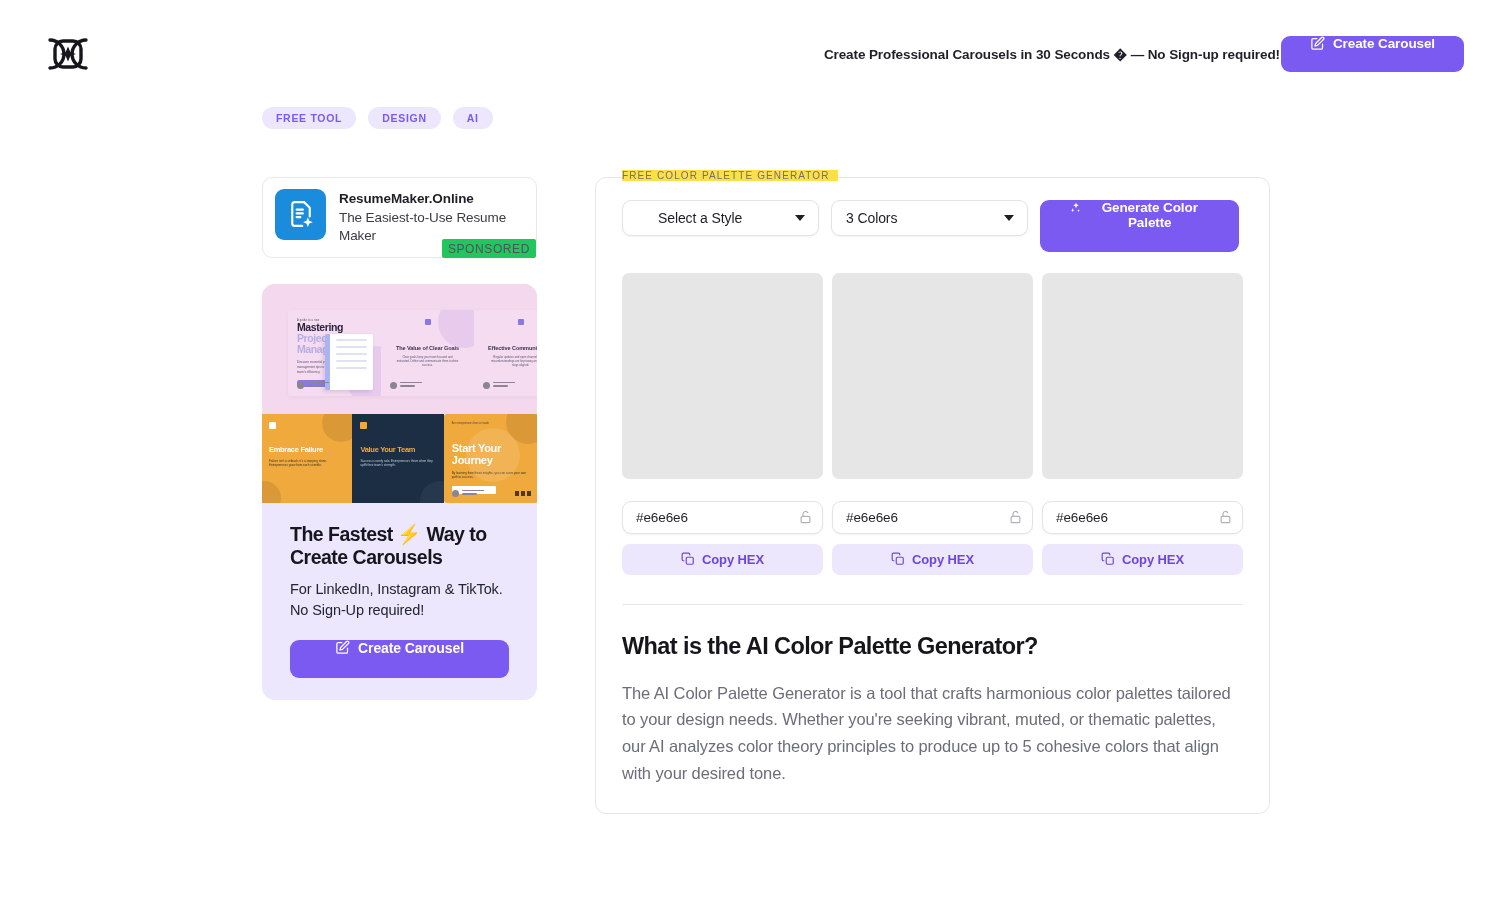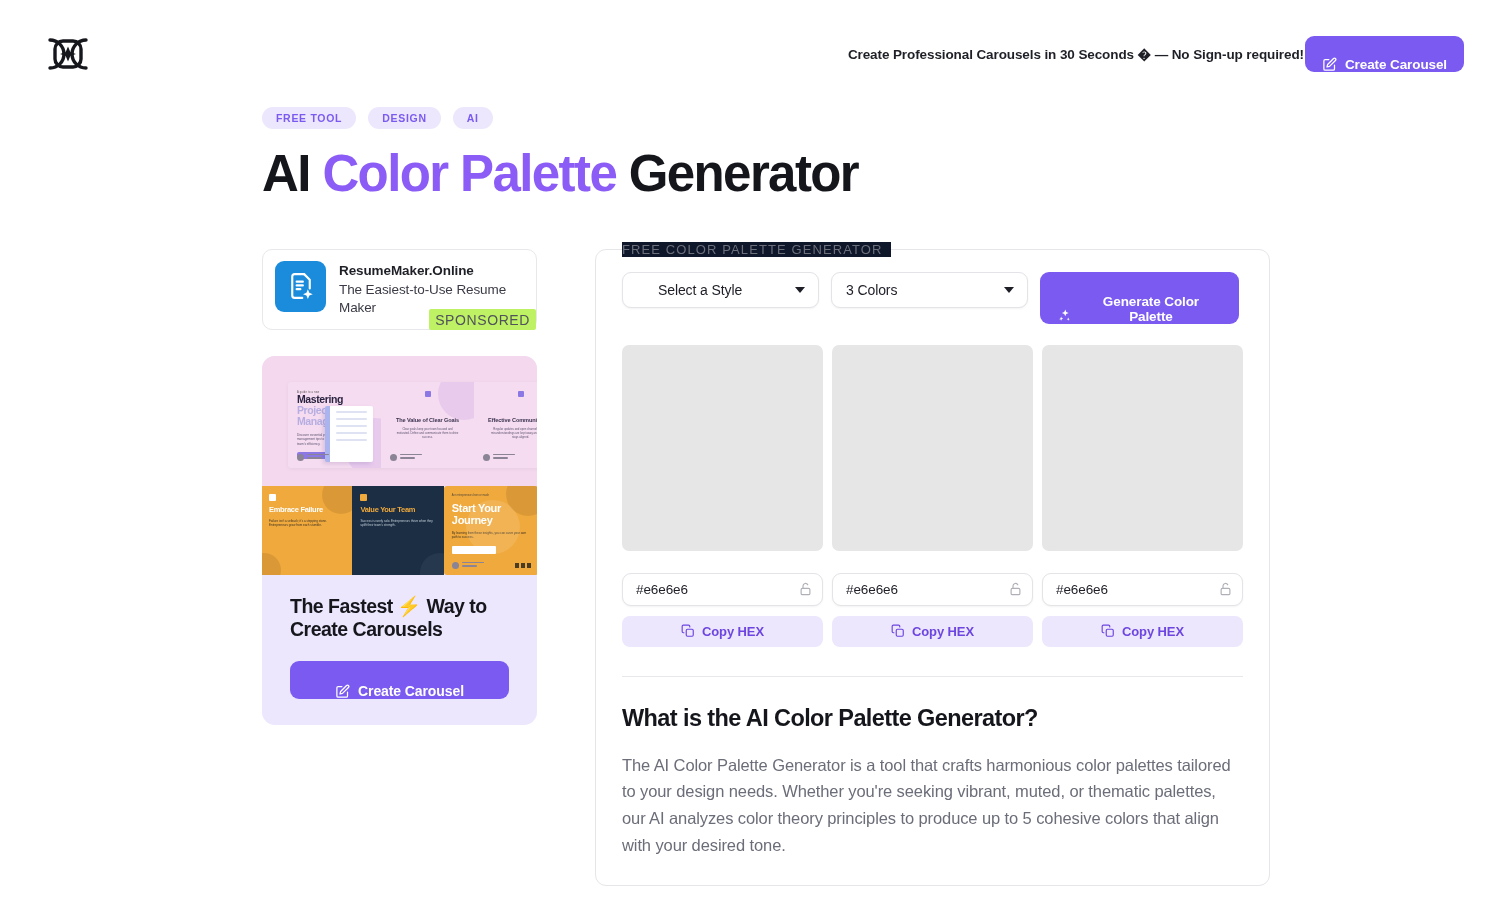--- a/index.html
+++ b/index.html
@@ -33,23 +33,23 @@
     color: #1f2027;
     letter-spacing: -0.1px;
     white-space: nowrap;
   }
   .btn-purple {
     background: #7a5af0;
     color: #ffffff;
     border: none;
     border-radius: 9px;
     height: 36px;
-    padding: 0 17px;
+    padding: 0 29px;
     display: inline-flex;
-    align-items: flex-end;
+    align-items: flex-start;
     gap: 8px;
     font-size: 13.5px;
     font-weight: 700;
     font-family: "Liberation Sans", sans-serif;
     cursor: pointer;
     letter-spacing: -0.1px;
   }
   .btn-purple svg { display: block; }
 
   
@@ -119,22 +119,22 @@
   .sponsor-title {
     font-size: 13.5px; font-weight: 700; color: #1f2027;
     line-height: 1.35; letter-spacing: -0.1px;
   }
   .sponsor-desc {
     font-size: 13.5px; color: #3a3b45; line-height: 1.33;
     letter-spacing: -0.1px; margin-top: 1px;
   }
   .sponsored-tag {
     position: absolute; right: 0; bottom: -1px;
-    background: #bef264; color: #50525c;
-    font-size: 14px; letter-spacing: 0.6px;
+    background: #22c55e; color: #50525c;
+    font-size: 12px; letter-spacing: 0.6px;
     padding: 3px 6px 2px;
     border-radius: 2px;
   }
 
   .promo-card {
     margin-top: 26px;
     background: #ece7fd;
     border-radius: 13px;
     padding: 0 0 22px;
     overflow: hidden;
@@ -183,21 +183,21 @@
     overflow: hidden;
     position: relative;
   }
   .pb { position: relative; overflow: hidden; padding: 8px; }
   .pb1 { flex: 0 0 33%; background: #f0a93c; }
   .pb2 { flex: 0 0 33%; background: #1b2e44; }
   .pb3 { flex: 1 1 auto; background: #f0a93c; border-radius: 3px; }
   .pb-circ { position: absolute; border-radius: 50%; background: rgba(0,0,0,.09); }
   .pb-badge { width: 7px; height: 7px; background: #fff; border-radius: 1px; }
   .pb2 .pb-badge { background: #f0a93c; }
-  .pb-h { font-size: 7.5px; font-weight: 700; line-height: 1.1; margin-top: 5px; letter-spacing: -0.3px; }
+  .pb-h { font-size: 7.5px; font-weight: 700; line-height: 1.1; margin-top: 17px; letter-spacing: -0.3px; }
   .pb1 .pb-h { color: #1b2e44; }
   .pb1 .pb-h span { color: #fff; }
   .pb2 .pb-h { color: #fff; }
   .pb2 .pb-h span { color: #f0a93c; }
   .pb3 .pb-h { color: #1b2e44; font-size: 11px; }
   .pb3 .pb-h span { color: #fff; }
   .pb-t { font-size: 3px; line-height: 1.55; margin-top: 5px; }
   .pb1 .pb-t, .pb3 .pb-t { color: #3d3324; }
   .pb2 .pb-t { color: #c5cfd9; }
   .pb-eyebrow { font-size: 2.6px; color: #55493a; }
@@ -228,23 +228,23 @@
   .main { flex: 1 1 auto; min-width: 0; max-width: 675px; }
   .fieldset {
     border: 1px solid #e6e6ea;
     border-radius: 11px;
     padding: 22px 26px 26px;
     position: relative;
   }
   .legend {
     position: absolute;
     top: -8px; left: 26px;
-    background: #0f172a;
+    background: #fde047;
     padding: 0 8px 0 0;
-    font-size: 13px;
+    font-size: 10px;
     letter-spacing: 1.1px;
     color: #6d6f7a;
     text-transform: uppercase;
   }
   .controls { display: flex; gap: 12px; margin-bottom: 21px; }
   .select {
     position: relative;
     background: #fff;
     border: 1px solid #e3e3e8;
     border-radius: 9px;
@@ -355,21 +355,20 @@
     </button>
   </div>
 </div>
 
 <div class="page">
   <div class="badges">
     <span class="badge">FREE TOOL</span>
     <span class="badge">DESIGN</span>
     <span class="badge">AI</span>
   </div>
-  <h1 class="title"><span>AI </span><span class="accent">Color Palette</span><span> Generator</span></h1>
 </div>
 
 <div class="body-grid">
 
   <aside class="sidebar">
 
     <div class="sponsor-card">
       <div class="sponsor-icon">
         <svg width="30" height="30" viewBox="0 0 24 24" fill="none" stroke="#fff" stroke-width="1.7" stroke-linecap="round" stroke-linejoin="round">
           <path d="M14.5 2.5H7a2 2 0 0 0-2 2v15a2 2 0 0 0 2 2h6"></path>
@@ -470,20 +469,21 @@
           <div class="pb-dots">
               <i></i>
               <i></i>
               <i></i>
             </div>
         </div>
       </div>
 
       <div class="promo-body">
         <div class="promo-h">The Fastest ⚡ Way to Create Carousels</div>
+        <div class="promo-sub">For LinkedIn, Instagram &amp; TikTok. No Sign-Up required!</div>
         <button class="btn-purple promo-cta">
           <svg width="15" height="15" viewBox="0 0 24 24" fill="none" stroke="#fff" stroke-width="2" stroke-linecap="round" stroke-linejoin="round">
             <path d="M11 4H5a2 2 0 0 0-2 2v13a2 2 0 0 0 2 2h13a2 2 0 0 0 2-2v-6"></path>
             <path d="M18.5 2.5a2.1 2.1 0 0 1 3 3L12 15l-4 1 1-4z"></path>
           </svg>
           <span>Create Carousel</span>
         </button>
       </div>
     </div>
   </aside>

